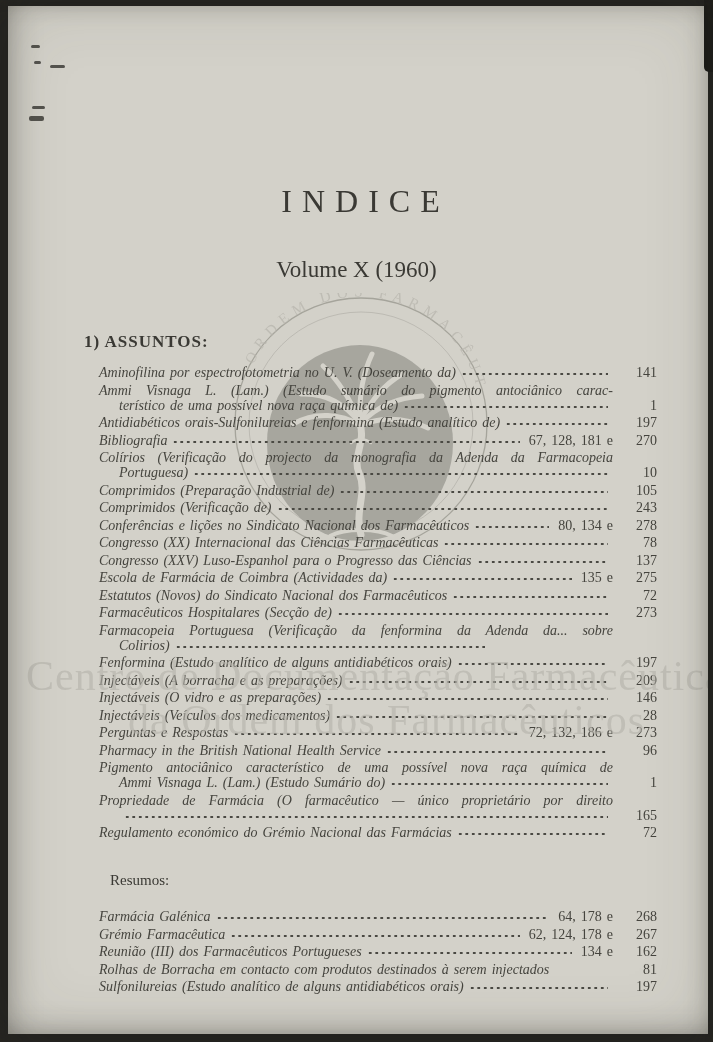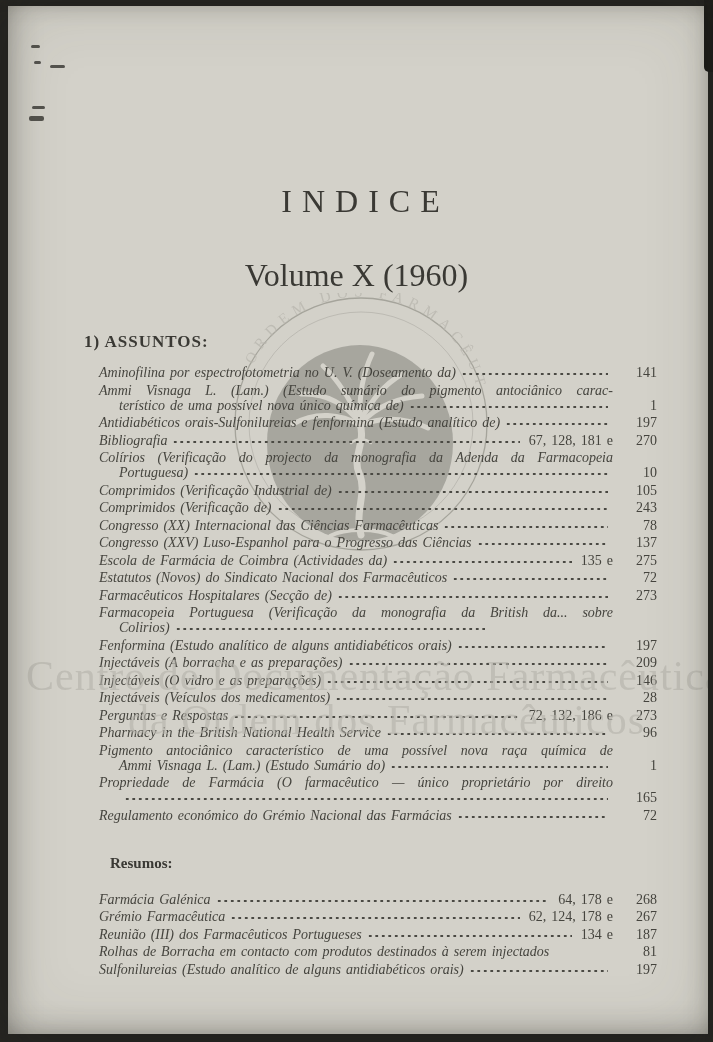--- a/index.html
+++ b/index.html
@@ -28,31 +28,31 @@
   .mark{position:absolute;z-index:3;background:#34332f;border-radius:2px;opacity:.8;}
 
   
   .doc-title{
     position:absolute;top:183px;left:0;right:0;z-index:4;
     text-align:center;font-size:32px;letter-spacing:10px;padding-left:18px;
     color:var(--ink-strong,#3a3934);white-space:nowrap;
   }
   .doc-subtitle{
     position:absolute;top:257px;left:0;right:0;z-index:4;
-    text-align:center;font-size:32px;color:var(--ink-strong,#3a3934);white-space:nowrap;
+    text-align:center;font-size:23px;color:var(--ink-strong,#3a3934);white-space:nowrap;
   }
 
   
   .stamp{position:absolute;left:231px;top:293px;width:261px;height:266px;z-index:1;}
 
   
   .content{position:absolute;left:84px;top:331px;width:573px;z-index:4;}
   .sec-heading{font-style:normal;color:var(--ink-strong,#3a3934);}
   .sec-heading.primary{font-size:17px;font-weight:bold;letter-spacing:1px;line-height:21px;margin:0 0 13px 0;}
-  .sec-heading.secondary{font-size:15px;font-weight:bold;line-height:19px;margin:31px 0 19px 26px;}
+  .sec-heading.secondary{font-size:15px;font-weight:normal;line-height:19px;margin:31px 0 19px 26px;}
   .entries{padding-left:15px;font-size:14px;font-style:italic;line-height:15px;word-spacing:1.5px;}
   .entry{margin-bottom:2.5px;}
   .row{display:flex;align-items:baseline;justify-content:space-between;}
   .row.lead{display:block;margin-right:44px;text-align:justify;text-align-last:justify;}
   .row.cont{padding-left:20px;}
   .etext{white-space:nowrap;}
   .leader{align-self:stretch;margin:0 5px;min-width:10px;}
   .leader.full{flex:1 1 auto;}
   .leader.short{flex:0 0 310px;}
   .leader.none{flex:1 1 auto;background:none !important;}
@@ -110,21 +110,21 @@
         <div class="entry">
           <div class="row">
             <span class="etext">Aminofilina por espectrofotometria no U. V. (Doseamento da)</span>
             <span class="leader full"></span>
             <span class="pagenum">141</span>
           </div>
         </div>
         <div class="entry">
           <div class="row lead"><span class="etext">Ammi Visnaga L. (Lam.) (Estudo sumário do pigmento antociânico carac-</span></div>
           <div class="row cont">
-            <span class="etext">terístico de uma possível nova único química de)</span>
+            <span class="etext">terístico de uma possível nova raça química de)</span>
             <span class="leader full"></span>
             <span class="pagenum">1</span>
           </div>
         </div>
         <div class="entry">
           <div class="row">
             <span class="etext">Antidiabéticos orais-Sulfonilureias e fenformina (Estudo analítico de)</span>
             <span class="leader full"></span>
             <span class="pagenum">197</span>
           </div>
@@ -140,30 +140,38 @@
         <div class="entry">
           <div class="row lead"><span class="etext">Colírios (Verificação do projecto da monografia da Adenda da Farmacopeia</span></div>
           <div class="row cont">
             <span class="etext">Portuguesa)</span>
             <span class="leader full"></span>
             <span class="pagenum">10</span>
           </div>
         </div>
         <div class="entry">
           <div class="row">
-            <span class="etext">Comprimidos (Verificação Industrial de)</span>
+            <span class="etext">Comprimidos (Preparação Industrial de)</span>
             <span class="leader full"></span>
             <span class="pagenum">105</span>
           </div>
         </div>
         <div class="entry">
           <div class="row">
             <span class="etext">Comprimidos (Verificação de)</span>
             <span class="leader full"></span>
             <span class="pagenum">243</span>
+          </div>
+        </div>
+        <div class="entry">
+          <div class="row">
+            <span class="etext">Conferências e lições no Sindicato Nacional dos Farmacêuticos</span>
+            <span class="leader full"></span>
+            <span class="suffix">80, 134 e</span>
+            <span class="pagenum">278</span>
           </div>
         </div>
         <div class="entry">
           <div class="row">
             <span class="etext">Congresso (XX) Internacional das Ciências Farmacêuticas</span>
             <span class="leader full"></span>
             <span class="pagenum">78</span>
           </div>
         </div>
         <div class="entry">
@@ -189,21 +197,21 @@
           </div>
         </div>
         <div class="entry">
           <div class="row">
             <span class="etext">Farmacêuticos Hospitalares (Secção de)</span>
             <span class="leader full"></span>
             <span class="pagenum">273</span>
           </div>
         </div>
         <div class="entry">
-          <div class="row lead"><span class="etext">Farmacopeia Portuguesa (Verificação da monografia da British da... sobre</span></div>
+          <div class="row lead"><span class="etext">Farmacopeia Portuguesa (Verificação da fenformina da Adenda da... sobre</span></div>
           <div class="row cont">
             <span class="etext">Colirios)</span>
             <span class="leader short"></span>
             <span class="spacer"></span>
             <span class="pagenum"></span>
           </div>
         </div>
         <div class="entry">
           <div class="row">
             <span class="etext">Fenformina (Estudo analítico de alguns antidiabéticos orais)</span>
@@ -286,21 +294,21 @@
             <span class="leader full"></span>
             <span class="suffix">62, 124, 178 e</span>
             <span class="pagenum">267</span>
           </div>
         </div>
         <div class="entry">
           <div class="row">
             <span class="etext">Reunião (III) dos Farmacêuticos Portugueses</span>
             <span class="leader full"></span>
             <span class="suffix">134 e</span>
-            <span class="pagenum">187</span>
+            <span class="pagenum">162</span>
           </div>
         </div>
         <div class="entry">
           <div class="row">
             <span class="etext">Rolhas de Borracha em contacto com produtos destinados à serem injectados</span>
             <span class="leader none"></span>
             <span class="pagenum">81</span>
           </div>
         </div>
         <div class="entry">

